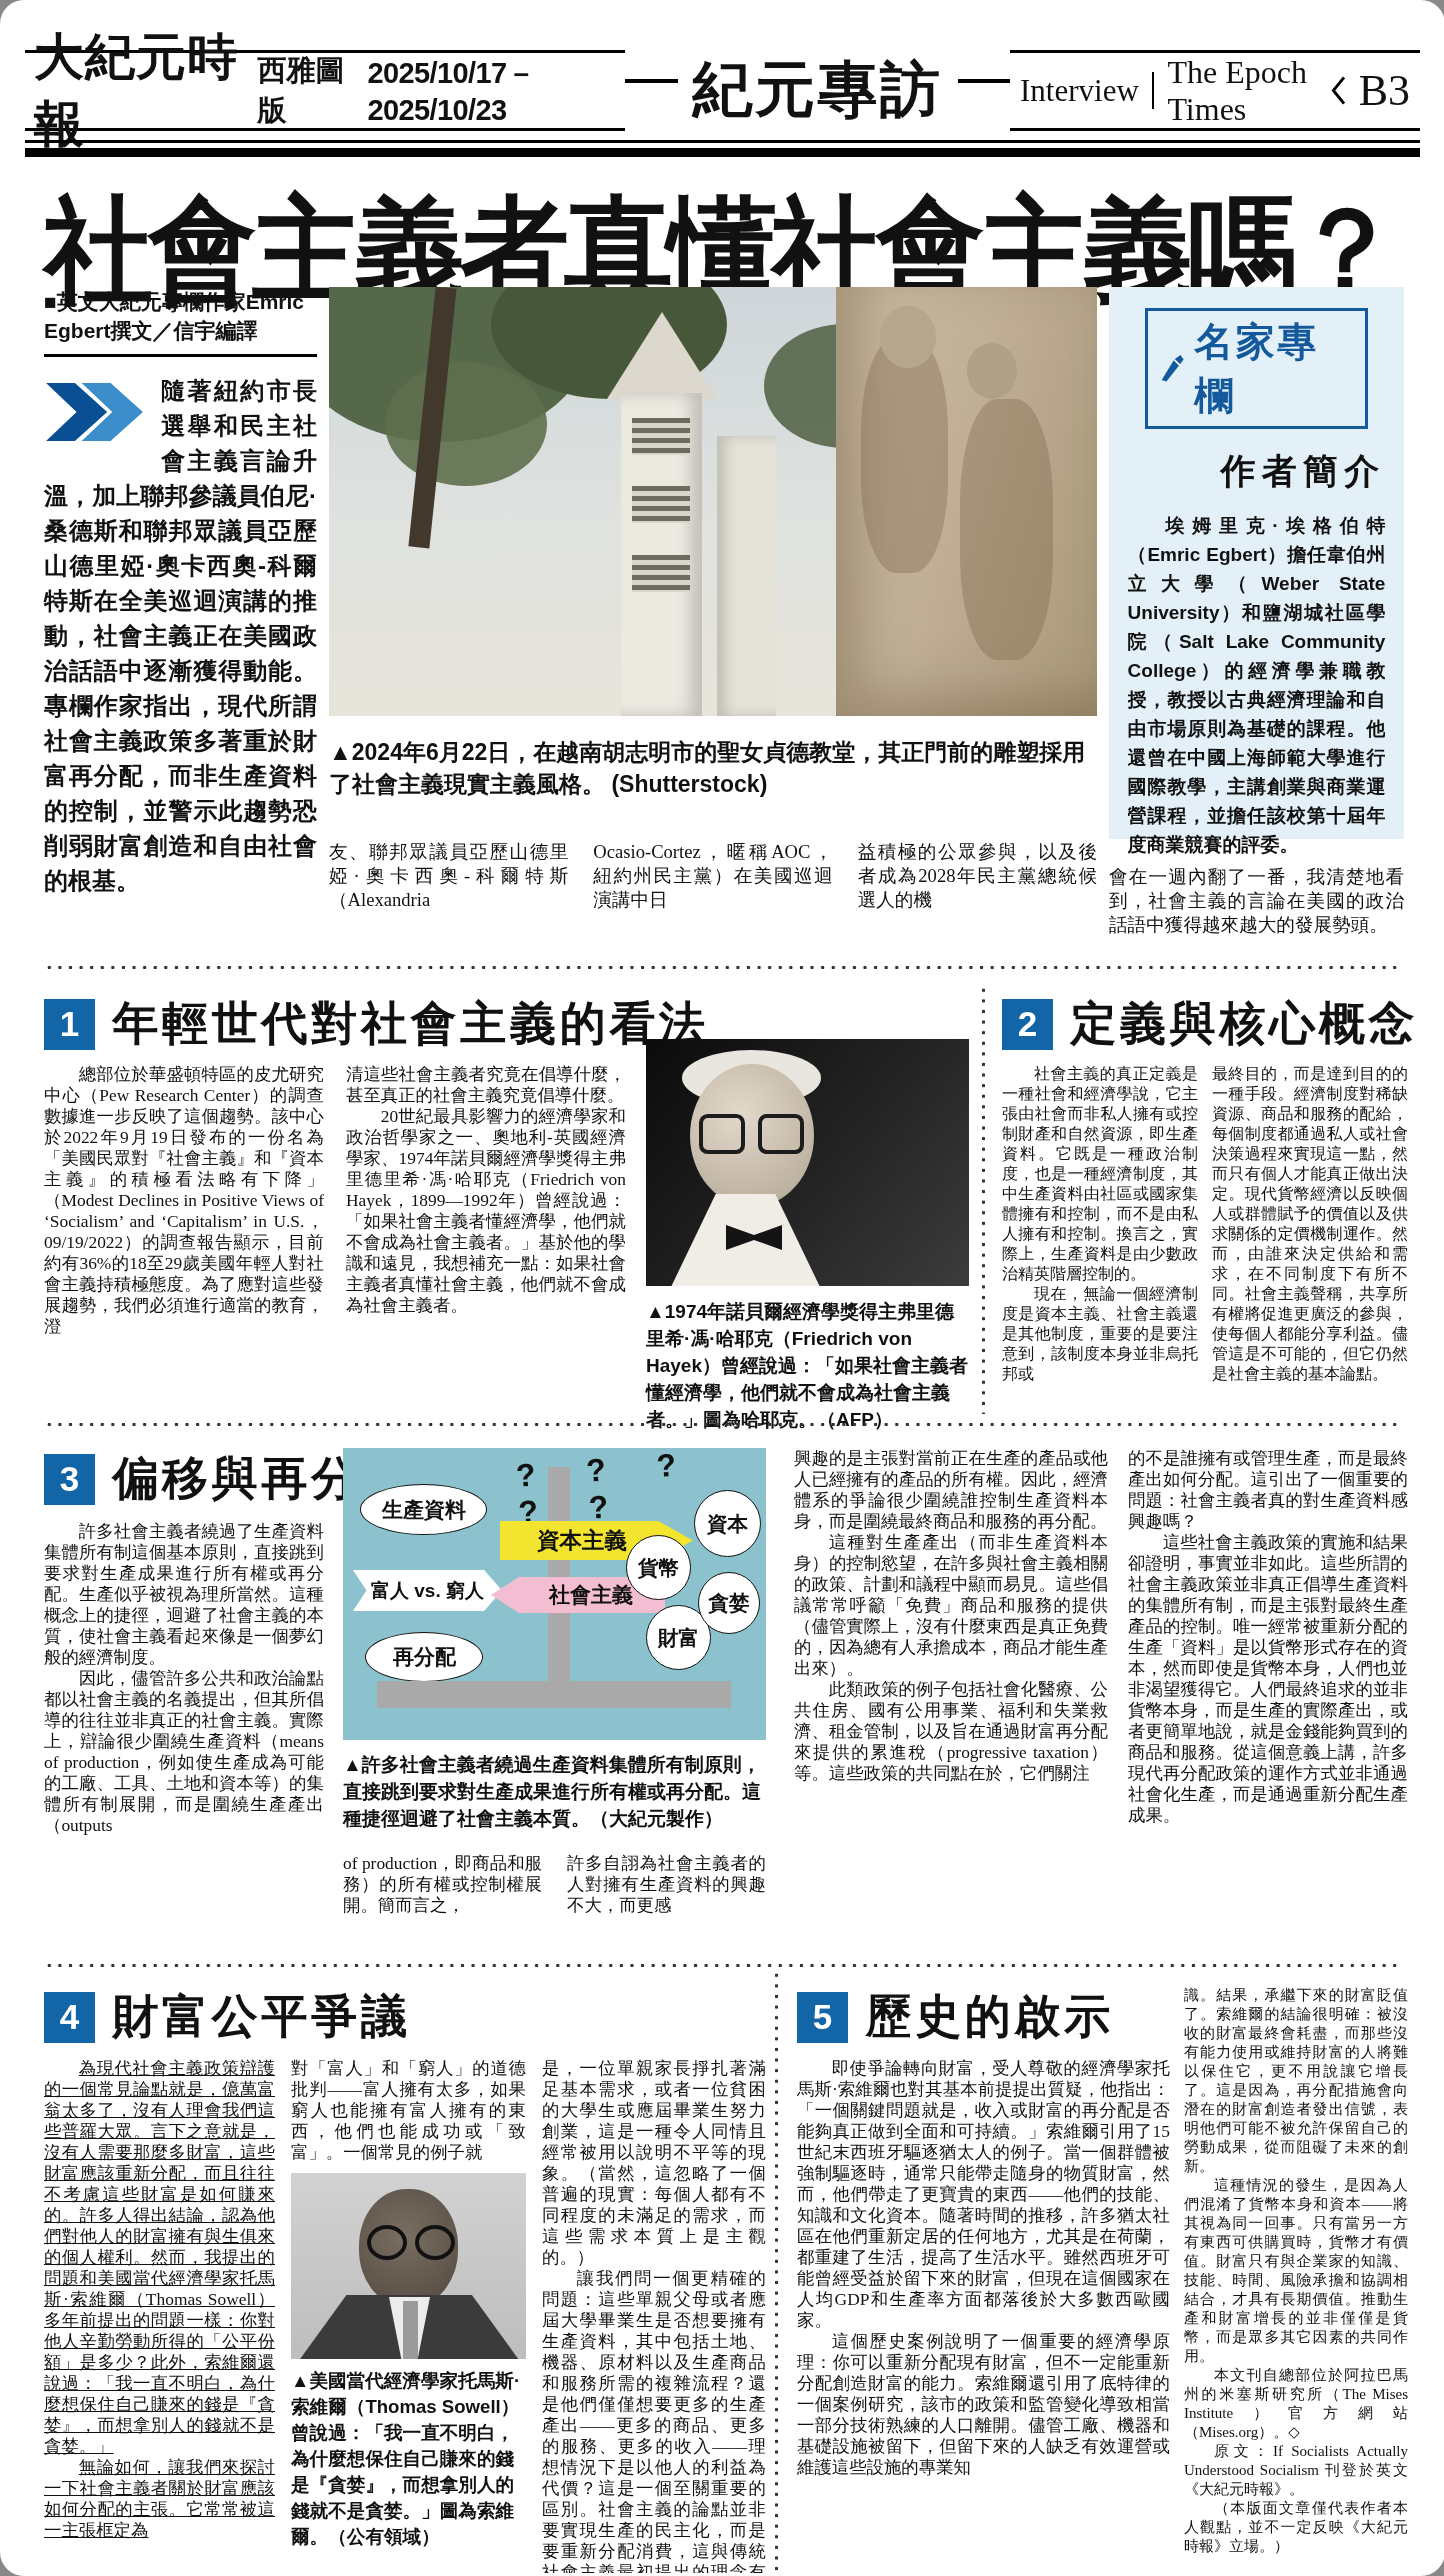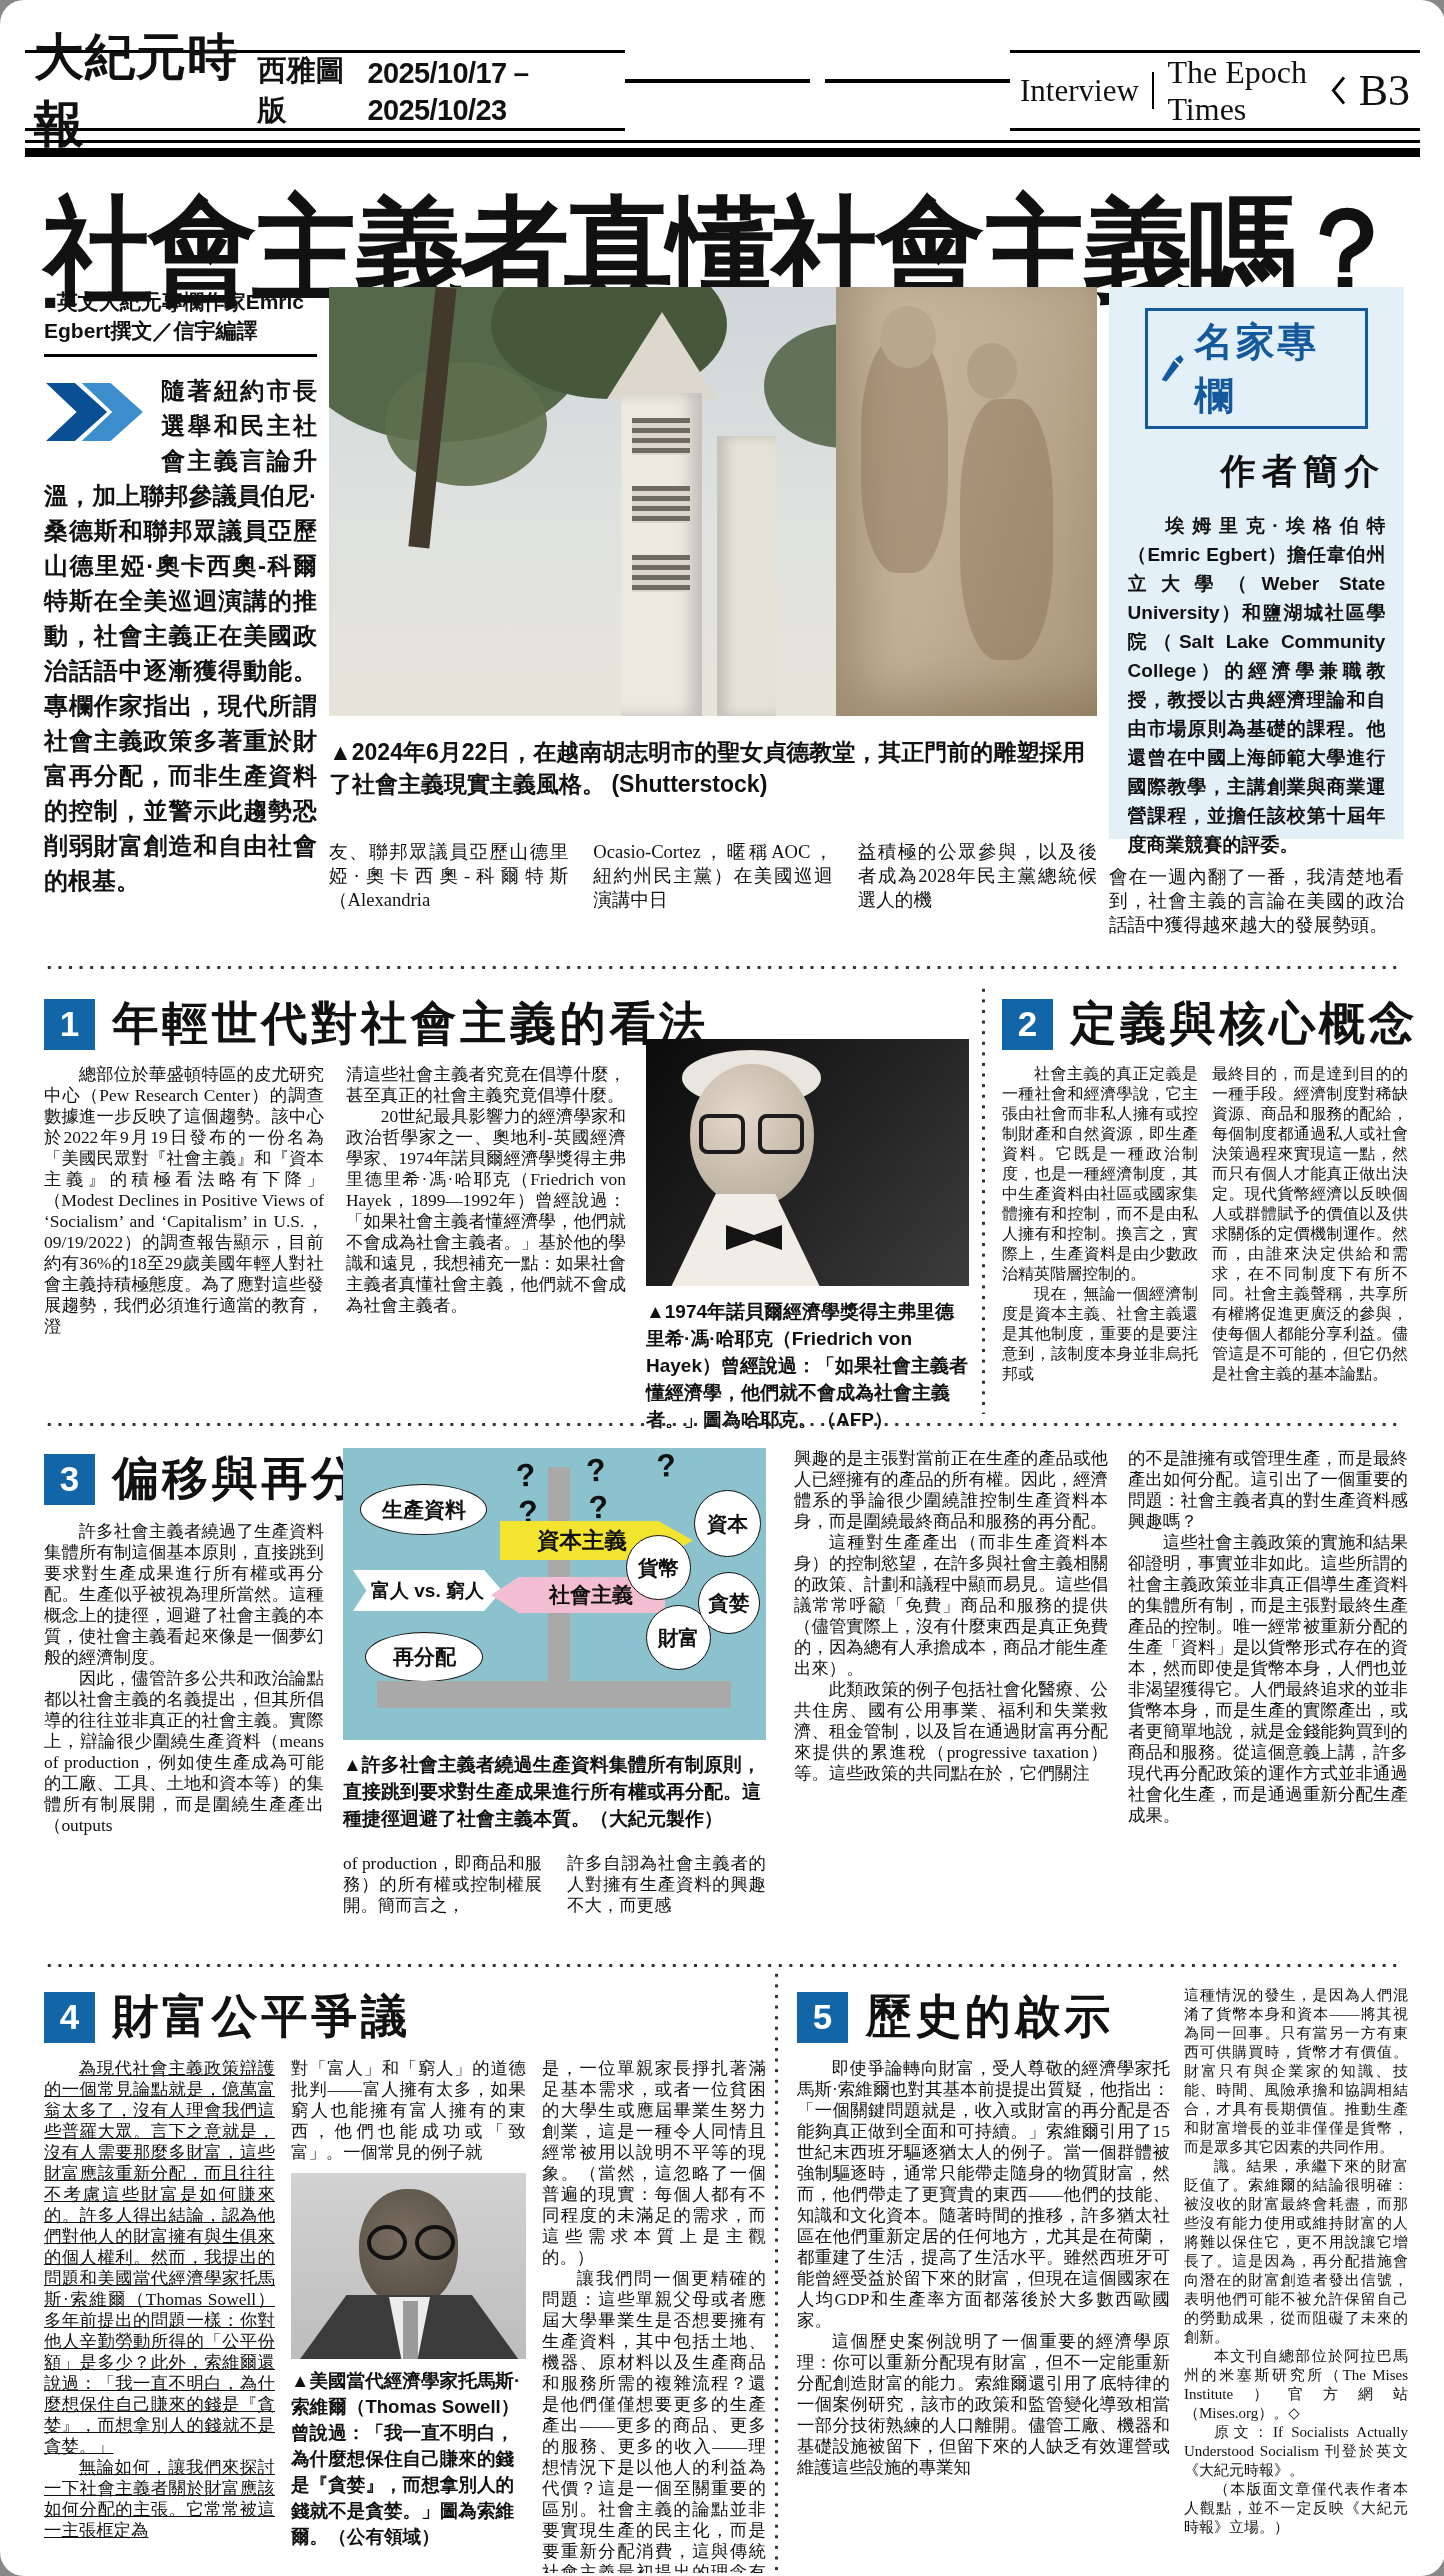--- a/index.html
+++ b/index.html
@@ -147,20 +147,21 @@
 <div class="page">
 
   <div class="abs header">
     <div class="hdr-left">
       <span class="masthead">大紀元時報</span>
       <span class="edition sans">西雅圖版</span>
       <span class="dates sans">2025/10/17－2025/10/23</span>
     </div>
     <div class="hdr-center">
       <div class="rule"></div>
+      <span class="hdr-title sans">紀元專訪</span>
       <div class="rule"></div>
     </div>
     <div class="hdr-right">
       <span class="hdr-en1">Interview</span>
       <span class="hdr-sep"></span>
       <span class="hdr-en2">The Epoch Times</span>
       <svg width="21" height="41" viewBox="0 0 30 60">
           <path d="M28 2 L5 30 L28 58" stroke="#000" stroke-width="6" fill="none"></path>
         </svg>
       <span class="hdr-b3">B3</span>
@@ -355,21 +356,21 @@
 
   <div class="abs sec-title" style="left:797px;top:1986px;">
     <div class="numbox sans">5</div>
     <h2 class="sans">歷史的啟示</h2>
   </div>
   <div class="abs cols body28" style="left:797px;top:2058px;width:373px;height:515px;">
       <p>即使爭論轉向財富，受人尊敬的經濟學家托馬斯·索維爾也對其基本前提提出質疑，他指出：「一個關鍵問題就是，收入或財富的再分配是否能夠真正做到全面和可持續。」索維爾引用了15世紀末西班牙驅逐猶太人的例子。當一個群體被強制驅逐時，通常只能帶走隨身的物質財富，然而，他們帶走了更寶貴的東西——他們的技能、知識和文化資本。隨著時間的推移，許多猶太社區在他們重新定居的任何地方，尤其是在荷蘭，都重建了生活，提高了生活水平。雖然西班牙可能曾經受益於留下來的財富，但現在這個國家在人均GDP和生產率方面都落後於大多數西歐國家。</p>
       <p>這個歷史案例說明了一個重要的經濟學原理：你可以重新分配現有財富，但不一定能重新分配創造財富的能力。索維爾還引用了底特律的一個案例研究，該市的政策和監管變化導致相當一部分技術熟練的人口離開。儘管工廠、機器和基礎設施被留下，但留下來的人缺乏有效運營或維護這些設施的專業知</p>
     </div>
   <div class="abs cols cont body24" style="left:1184px;top:1986px;width:224px;height:587px;">
+      <p>識。結果，承繼下來的財富貶值了。索維爾的結論很明確：被沒收的財富最終會耗盡，而那些沒有能力使用或維持財富的人將難以保住它，更不用說讓它增長了。這是因為，再分配措施會向潛在的財富創造者發出信號，表明他們可能不被允許保留自己的勞動成果，從而阻礙了未來的創新。</p>
       <p>這種情況的發生，是因為人們混淆了貨幣本身和資本——將其視為同一回事。只有當另一方有東西可供購買時，貨幣才有價值。財富只有與企業家的知識、技能、時間、風險承擔和協調相結合，才具有長期價值。推動生產和財富增長的並非僅僅是貨幣，而是眾多其它因素的共同作用。</p>
-      <p>識。結果，承繼下來的財富貶值了。索維爾的結論很明確：被沒收的財富最終會耗盡，而那些沒有能力使用或維持財富的人將難以保住它，更不用說讓它增長了。這是因為，再分配措施會向潛在的財富創造者發出信號，表明他們可能不被允許保留自己的勞動成果，從而阻礙了未來的創新。</p>
       <p>本文刊自總部位於阿拉巴馬州的米塞斯研究所（The Mises Institute）官方網站（Mises.org）。◇</p>
       <p>原文：If Socialists Actually Understood Socialism 刊登於英文《大紀元時報》。</p>
       <p>（本版面文章僅代表作者本人觀點，並不一定反映《大紀元時報》立場。）</p>
     </div>
 
 </div>
 
 
 </body></html>

